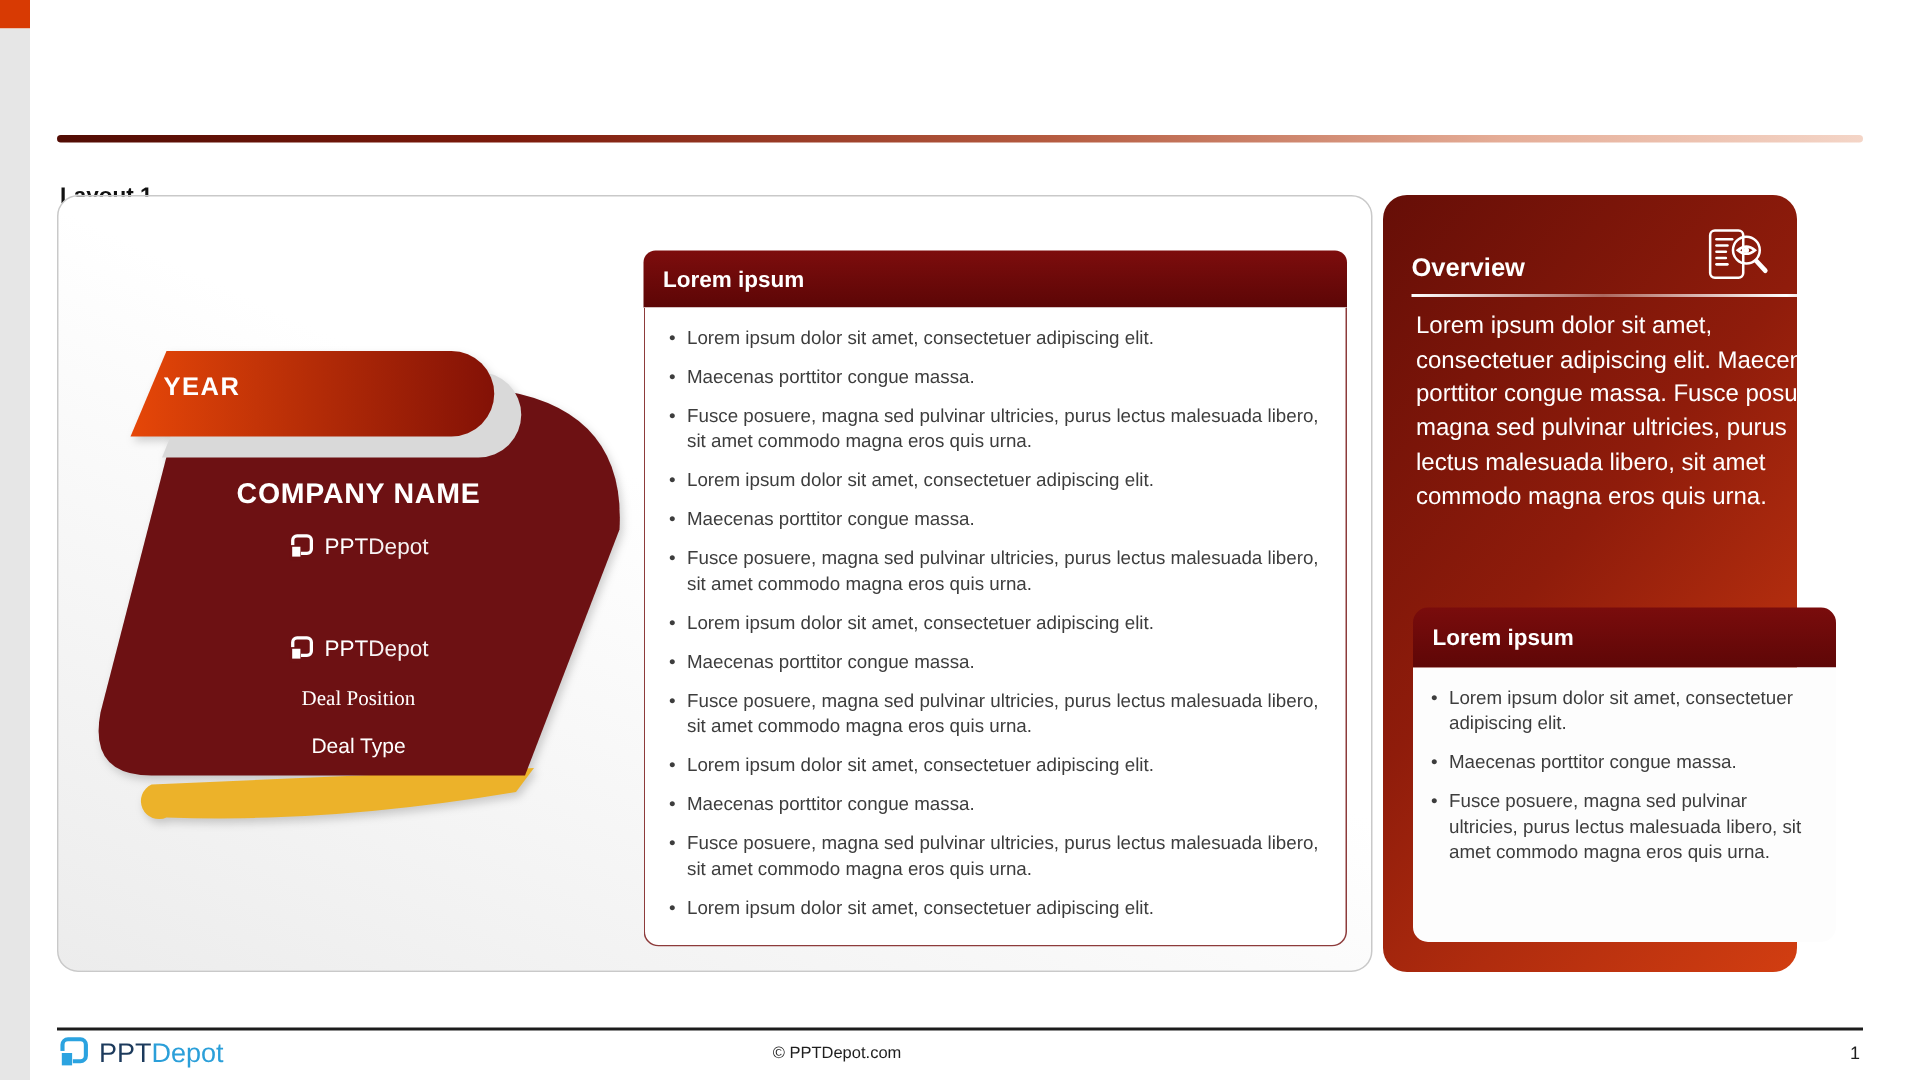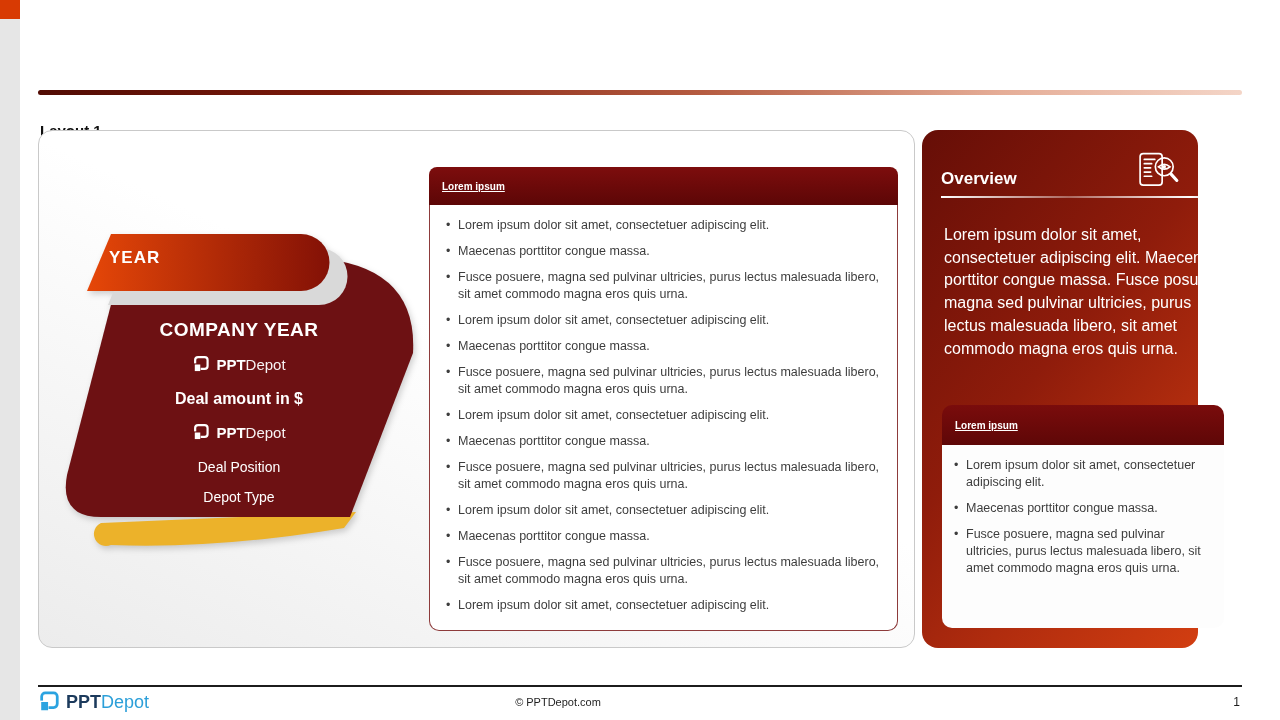--- a/index.html
+++ b/index.html
@@ -26,37 +26,37 @@
     left:38px; top:130px; width:877px; height:518px;
     border:1.5px solid #c9c9c9; border-radius:14px;
     background:linear-gradient(205deg,#ffffff 45%,#ececec 100%);
   }
   .promo-svg { left:0; top:0; width:430px; height:518px; filter:drop-shadow(2px 3px 3px rgba(0,0,0,0.18)); }
 
   .promo-text { color:#fff; text-align:center; left:60px; width:280px; }
   .year-label   { left:70px; top:117px; width:210px; font-size:17px; font-weight:bold; letter-spacing:1px; color:#fff; text-align:left; }
   .company-name { top:188px; font-size:19px; font-weight:bold; letter-spacing:0.5px; }
   .deal-amount  { top:259px; font-size:16px; font-weight:bold; }
-  .deal-position{ top:328px; font-size:14px; }
+  .deal-position{ top:328px; font-size:14px;font-family:Liberation Serif, serif; }
   .deal-type    { top:358px; font-size:14px; }
 
   .logo-row { display:flex; align-items:center; justify-content:center; gap:6px; }
   .logo-row-1 { top:224px; } .logo-row-2 { top:292px; }
   .logo-white { color:#ffffff; --logo-bg:#6d1113; }
-  .logo-text b { font-weight:bold; }
+  .logo-text b { font-weight:normal; }
   .logo-white .logo-text { font-size:15px; color:#fff; }
   .logo-white .logo-text .light { font-weight:normal; opacity:0.95; }
 
   
   .details-panel { left:390px; top:36px; width:469px; height:464px; }
   .panel-header {
     height:38px; border-radius:8px 8px 0 0;
     background:linear-gradient(#7d0d0d,#5c0606);
-    color:#fff; font-weight:bold; font-size:10px;
-    display:flex; align-items:center; padding:12px 13px;text-decoration:underline;
+    color:#fff; font-weight:bold; font-size:15px;
+    display:flex; align-items:center; padding:12px 13px;
   }
   .panel-body {
     height:426px; background:#fff;
     border:1px solid #8d3b3b; border-top:none;
     border-radius:0 0 10px 10px;
     padding:12px 16px 8px 14px; overflow:hidden;
   }
   ul.bullets { list-style:none; }
   ul.bullets li { position:relative; padding-left:14px; font-size:12.5px; line-height:17px; color:#3d3d3d; margin-bottom:9px; }
   ul.bullets li::before { content:"•"; position:absolute; left:2px; top:0; color:#3d3d3d; }
@@ -67,21 +67,21 @@
     border-radius:16px;
     background:linear-gradient(130deg,#660e07,#8f1c0b 45%,#b02c0e 70%,#d23e11 100%);
     color:#fff;
   }
   .overview-title { left:19px; top:39px; font-size:17px; font-weight:bold; color:#fff; }
   .overview-icon { right:18px; top:18px; width:42px; height:46px; }
   .overview-underline {
     left:19px; top:66px; width:284px; height:2px;
     background:linear-gradient(90deg,#ffffff,rgba(255,255,255,0.35) 45%,#ffffff 88%,rgba(255,255,255,0.55));
   }
-  .overview-paragraph { left:22px; top:77px; width:283px; font-size:16px; line-height:1.42; color:#fff;margin-top:17px; }
+  .overview-paragraph { left:22px; top:77px; width:283px; font-size:16px; line-height:1.42; color:#fff; }
   .sidebar-box { left:20px; top:275px; width:282px; height:223px; }
   .sidebar-box .panel-header { height:40px; border-radius:10px 10px 0 0; background:linear-gradient(#7a0c0c,#5e0707); }
   .sidebar-box .panel-body { height:183px; border:none; border-radius:0 0 10px 10px; background:#fdfdfd; padding:12px 10px 8px 10px; }
 
   
   .footer-line { left:38px; top:685px; width:1204px; height:1.5px; background:#1c1c1c; }
   .footer-logo { left:38px; top:690px; display:flex; align-items:center; gap:6px; color:#2ba3e0; --logo-bg:#ffffff; }
   .footer-logo .logo-text { font-size:18px; }
   .footer-logo .logo-text b { color:#1c3a5c; }
   .footer-logo .logo-text .light { color:#2b9fd9; font-weight:normal; }
@@ -105,44 +105,43 @@
           <stop offset="1" stop-color="#831106"></stop>
       </linearGradient>
     </defs>
     <path d="M62,392 L317,381 L305,397 Q180,418 72,414 A11,11 0 0 1 62,392 Z" fill="#ecb22a"></path>
     <path d="M84,127 H274 Q379,133 374,222 L311,386 H62 Q20,386 28,344 Z" fill="#6d1113"></path>
     <path d="M92,117 H280 A28.5,28.5 0 0 1 280,174 H69 Z" fill="#d9d9d9"></path>
     <path d="M72,103 H262 A28.5,28.5 0 0 1 262,160 H48 Z" fill="url(#bannerGrad)"></path>
   </svg>
 
   <div class="abs year-label">YEAR</div>
-  <div class="abs promo-text company-name">COMPANY YEAR</div>
+  <div class="abs promo-text company-name">COMPANY NAME</div>
 
   <div class="abs promo-text logo-row logo-row-1 logo-white">
     <svg width="18" height="19" viewBox="0 0 24 26">
       <rect x="4" y="3" width="17" height="16" rx="4" fill="none" stroke="currentColor" stroke-width="3"></rect>
       <rect x="1.5" y="11.5" width="10" height="14" fill="var(--logo-bg)"></rect>
       <rect x="3.5" y="13" width="7.5" height="9" fill="currentColor"></rect>
     </svg>
     <span class="logo-text"><b>PPT</b><span class="light">Depot</span></span>
   </div>
 
-  <div class="abs promo-text deal-amount">Deal amount in $</div>
 
   <div class="abs promo-text logo-row logo-row-2 logo-white">
     <svg width="18" height="19" viewBox="0 0 24 26">
       <rect x="4" y="3" width="17" height="16" rx="4" fill="none" stroke="currentColor" stroke-width="3"></rect>
       <rect x="1.5" y="11.5" width="10" height="14" fill="var(--logo-bg)"></rect>
       <rect x="3.5" y="13" width="7.5" height="9" fill="currentColor"></rect>
     </svg>
     <span class="logo-text"><b>PPT</b><span class="light">Depot</span></span>
   </div>
 
   <div class="abs promo-text deal-position">Deal Position</div>
-  <div class="abs promo-text deal-type">Depot Type</div>
+  <div class="abs promo-text deal-type">Deal Type</div>
 
   <div class="abs details-panel">
     <div class="panel-header">Lorem ipsum</div>
     <div class="panel-body">
       <ul class="bullets">
           <li>Lorem ipsum dolor sit amet, consectetuer adipiscing elit.</li>
           <li>Maecenas porttitor congue massa.</li>
           <li>Fusce posuere, magna sed pulvinar ultricies, purus lectus malesuada libero, sit amet commodo magna eros quis urna.</li>
           <li>Lorem ipsum dolor sit amet, consectetuer adipiscing elit.</li>
           <li>Maecenas porttitor congue massa.</li>

